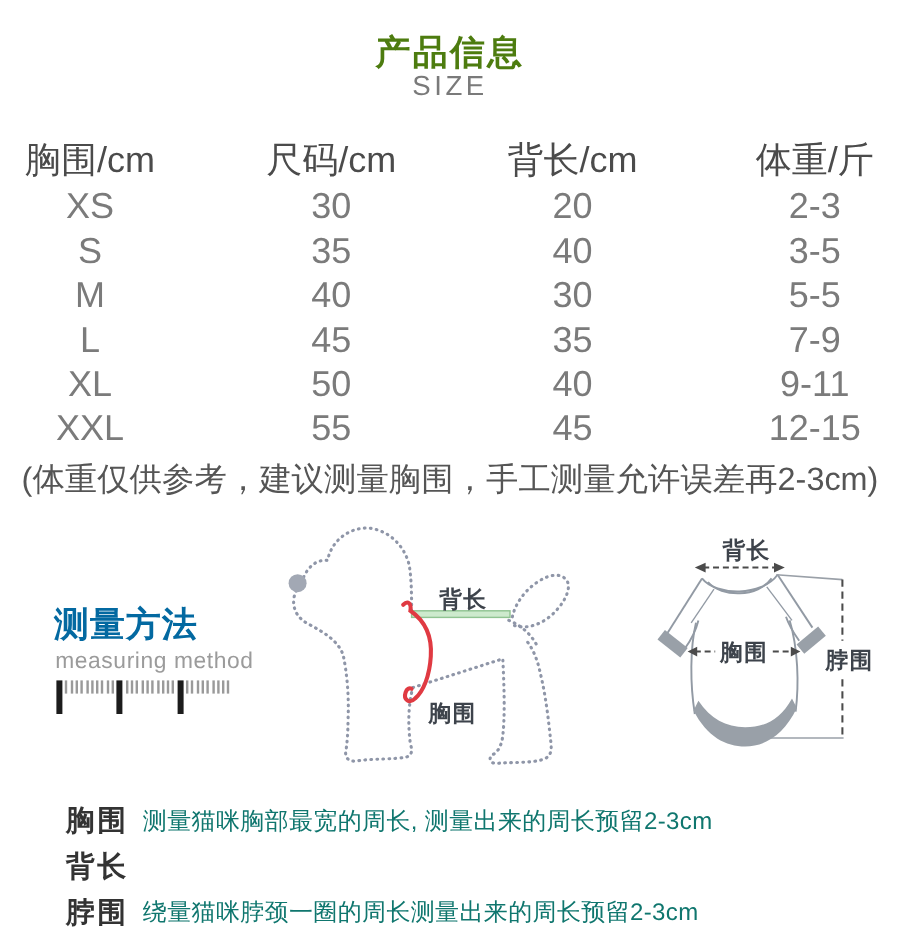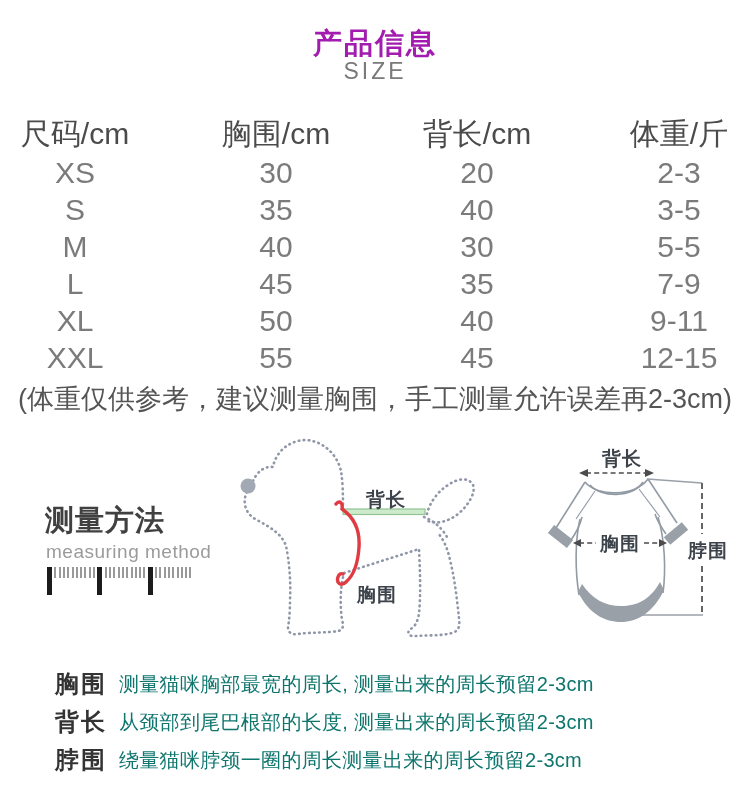--- a/index.html
+++ b/index.html
@@ -2,37 +2,37 @@
 <html><head>
 <meta charset="utf-8">
 <style>
   html,body{margin:0;padding:0;background:#ffffff;}
   .page{
     position:relative;width:750px;height:790px;background:#ffffff;
     font-family:"Liberation Sans",sans-serif;overflow:hidden;color:#333;
   }
   
   .title{position:absolute;top:24px;left:0;width:750px;text-align:center;
-    font-size:29px;font-weight:700;color:#a21caf;letter-spacing:2px;}
+    font-size:29px;font-weight:700;color:#4d7c0f;letter-spacing:2px;}
   .subtitle{position:absolute;top:58px;left:0;width:750px;text-align:center;
     font-size:23px;font-weight:400;color:#7a7a7a;letter-spacing:3px;}
   
   .size-table{position:absolute;top:112px;left:0;width:750px;}
   .st-grid{display:grid;grid-template-columns:150px 252px 150px 198px;}
   .st-headrow{height:42px;align-items:center;}
   .st-headrow .cell{font-size:30px;font-weight:500;color:#4b4b4b;}
   .st-body{grid-auto-rows:37px;align-items:center;}
   .st-body .cell{font-size:30px;font-weight:400;color:#7b7b7b;}
   .cell{text-align:center;line-height:37px;white-space:nowrap;}
   .c4{padding-left:56px;}
   .st-note{margin-top:5px;width:750px;text-align:center;font-size:27px;
     color:#555555;letter-spacing:0px;}
   
   .measure-title{position:absolute;left:45px;top:501px;font-size:29px;
-    font-weight:700;color:#404040;letter-spacing:1px;}
+    font-weight:700;color:#0369a1;letter-spacing:1px;}
   .measure-sub{position:absolute;left:46px;top:541px;font-size:19px;
     color:#9b9b9b;letter-spacing:0.5px;}
   .ruler{position:absolute;left:47px;top:567px;display:flex;align-items:flex-start;}
   .tick-long{width:5px;height:28px;background:#1c1c1c;margin-right:2.4px;}
   .tick-short{width:2px;height:11px;background:#9a9a9a;margin-right:2.3px;}
   
   .dog-wrap{position:absolute;left:226px;top:430px;width:292px;height:238px;}
   .shirt-wrap{position:absolute;left:545px;top:435px;width:205px;height:230px;}
   svg text{font-family:"Liberation Sans",sans-serif;font-size:19px;
     font-weight:600;fill:#3d434b;letter-spacing:1px;}
@@ -46,22 +46,22 @@
 </head>
 <body>
 
 <div class="page">
 
   <div class="title">产品信息</div>
   <div class="subtitle">SIZE</div>
 
   <div class="size-table">
     <div class="st-grid st-headrow">
+      <div class="cell">胸围/cm</div>
       <div class="cell">尺码/cm</div>
-      <div class="cell">胸围/cm</div>
       <div class="cell">背长/cm</div>
       <div class="cell c4">体重/斤</div>
     </div>
     <div class="st-grid st-body">
       <div class="cell">XS</div>
       <div class="cell">30</div>
       <div class="cell">20</div>
       <div class="cell c4">2-3</div>
 
       <div class="cell">S</div>
@@ -186,20 +186,19 @@
       <text x="163" y="122" text-anchor="middle">脖围</text>
     </svg>
   </div>
 
   <div class="def-row def-1">
     <span class="def-term">胸围</span>
     <span class="def-desc">测量猫咪胸部最宽的周长, 测量出来的周长预留2-3cm</span>
   </div>
   <div class="def-row def-2">
     <span class="def-term">背长</span>
-    <span class="def-desc">从颈部到尾巴根部的长度, 测量出来的周长预留2-3cm</span>
   </div>
   <div class="def-row def-3">
     <span class="def-term">脖围</span>
     <span class="def-desc">绕量猫咪脖颈一圈的周长测量出来的周长预留2-3cm</span>
   </div>
 
 </div>
 
 </body></html>

